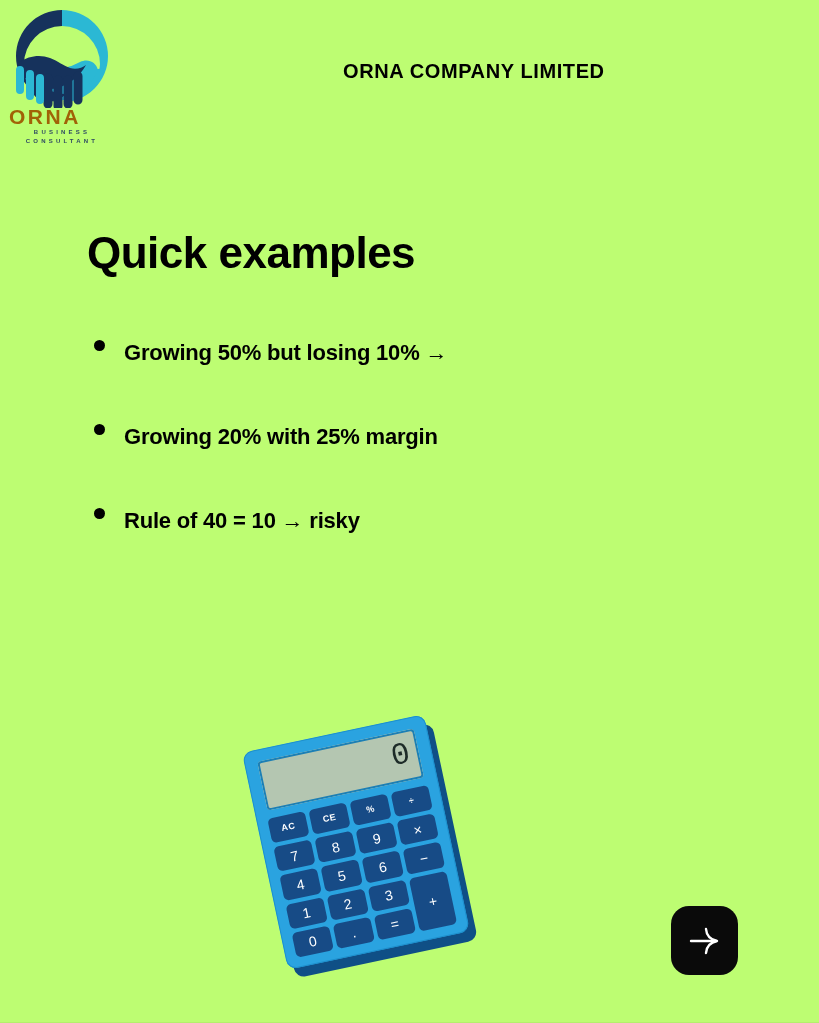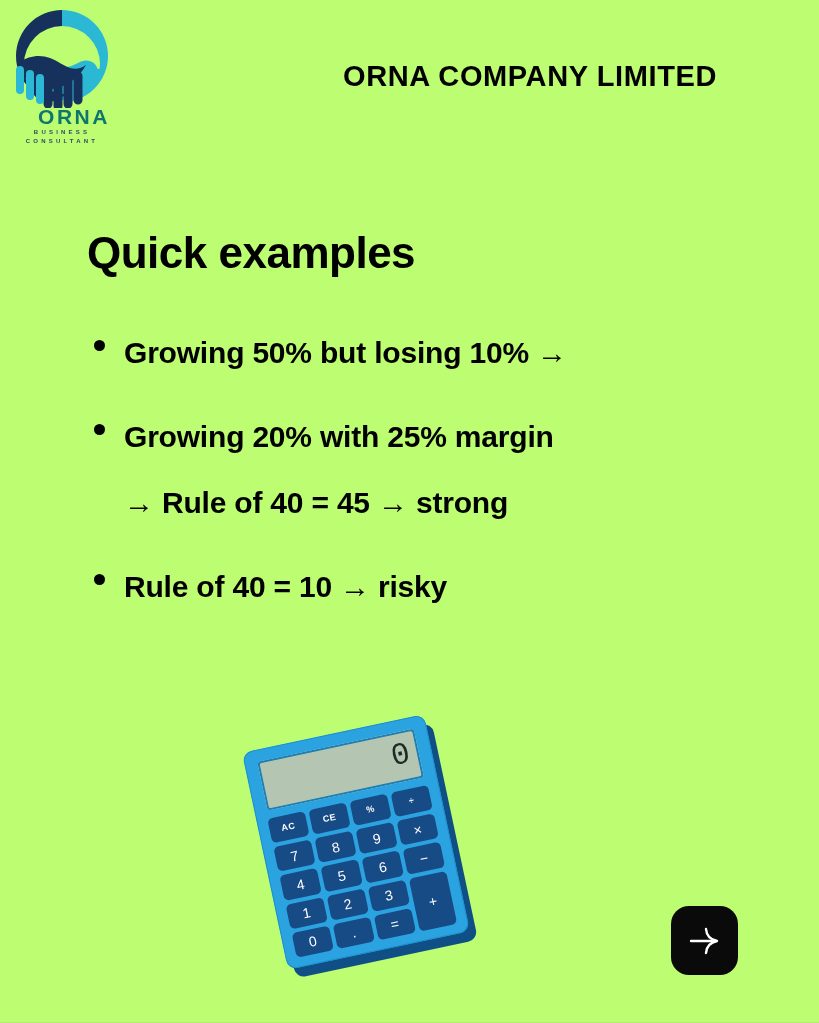--- a/index.html
+++ b/index.html
@@ -28,29 +28,29 @@
   }
   .logo-mark {
     position: absolute;
     left: 6px;
     top: 2px;
     width: 104px;
     height: 104px;
   }
   .logo-word {
     position: absolute;
-    left: 12px;
+    left: 5px;
     top: 104px;
     width: 116px;
-    text-align: center;
+    text-align: left;
     font-family: "Liberation Sans", sans-serif;
     font-weight: 700;
     font-size: 21px;
     letter-spacing: 2.5px;
-    color: #0f766e;
+    color: #a16207;
     line-height: 22px;
   }
   .logo-sub {
     position: absolute;
     left: 0;
     top: 126px;
     width: 116px;
     text-align: center;
     font-family: "Liberation Sans", sans-serif;
     font-weight: 700;
@@ -60,21 +60,21 @@
     line-height: 9px;
   }
 
   
   .header-title {
     position: absolute;
     left: 343px;
     top: 60px;
     font-family: "Liberation Sans", sans-serif;
     font-weight: 700;
-    font-size: 29px;
+    font-size: 20px;
     letter-spacing: 0.6px;
     color: #000000;
     white-space: nowrap;
   }
 
   
   .heading {
     position: absolute;
     left: 87px;
     top: 228px;
@@ -105,21 +105,21 @@
     height: 11px;
     border-radius: 50%;
     background: #000000;
   }
   .bullet-lines {
     padding-left: 35px;
   }
   .bullet-line {
     font-family: "Liberation Sans", sans-serif;
     font-weight: 700;
-    font-size: 30px;
+    font-size: 22px;
     line-height: 66px;
     color: #000000;
     white-space: nowrap;
     letter-spacing: -0.2px;
   }
 
   
   .calculator-wrap {
     position: absolute;
     left: 243px;
@@ -258,21 +258,20 @@
     <div class="bullet">
       <span class="bullet-dot"></span>
       <div class="bullet-lines">
         <div class="bullet-line">Growing 50% but losing 10%  →</div>
       </div>
     </div>
     <div class="bullet">
       <span class="bullet-dot"></span>
       <div class="bullet-lines">
         <div class="bullet-line">Growing 20% with 25% margin</div>
-        <div class="bullet-line">→  Rule of 40 = 45  →  strong</div>
       </div>
     </div>
     <div class="bullet">
       <span class="bullet-dot"></span>
       <div class="bullet-lines">
         <div class="bullet-line">Rule of 40 = 10  →  risky</div>
       </div>
     </div>
   </div>
 

